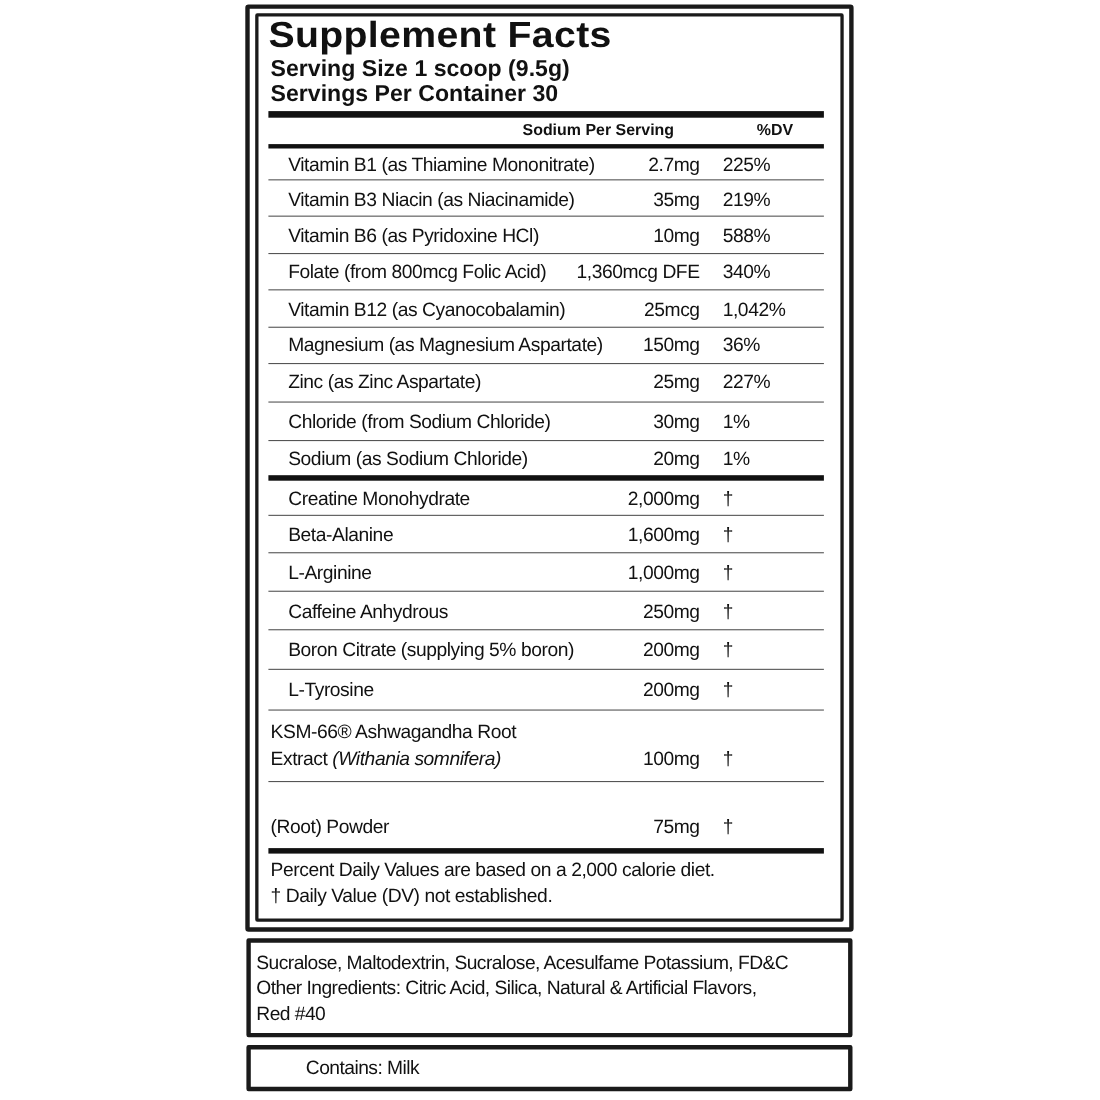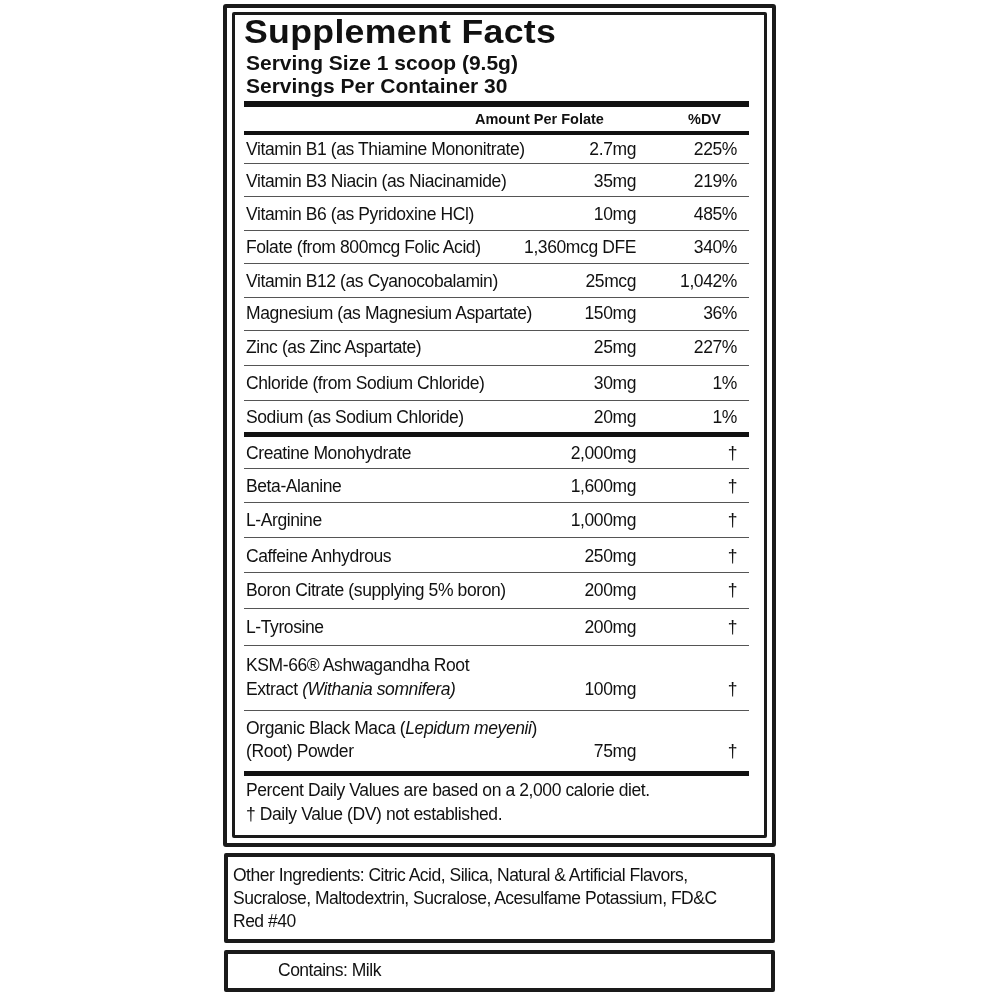--- a/index.html
+++ b/index.html
@@ -9,62 +9,62 @@
              border: 4px solid #1a1a1a; border-radius: 3px; }
     .inner { position: absolute; left: 232px; top: 12px; width: 529px; height: 820px;
              border: 3px solid #1a1a1a; border-radius: 2px; }
     .title { position: absolute; left: 244px; top: 12px; font-size: 33px; font-weight: bold;
              letter-spacing: 0.3px; line-height: 40px; transform: scaleX(1.08); transform-origin: left; }
     .serving { position: absolute; left: 246px; font-size: 21px; font-weight: bold; line-height: 20px; }
     .bar { position: absolute; left: 244px; width: 505px; background: #111; }
     .rule { position: absolute; left: 244px; width: 505px; height: 1px; background: #555; }
     .hdr { position: absolute; top: 108px; height: 22px; font-size: 14.5px; font-weight: bold; line-height: 22px; }
     .row { position: absolute; left: 246px; width: 503px; font-size: 17.5px; line-height: 22px; }
-    .row .name { position: absolute; left: 0; letter-spacing: -0.4px; text-align: right; }
+    .row .name { position: absolute; left: 16px; letter-spacing: -0.4px; text-align: right; }
     .row .amt { position: absolute; right: 113px; text-align: left; letter-spacing: -0.4px; white-space: nowrap; }
-    .row .dv { position: absolute; right: 12px; width: 80px; text-align: right; letter-spacing: -0.4px; }
+    .row .dv { position: absolute; right: 12px; width: 80px; text-align: left; letter-spacing: -0.4px; }
     .row .name2 { position: absolute; left: 0; letter-spacing: -0.4px; line-height: 24px; }
     .foot { position: absolute; left: 246px; font-size: 17.5px; line-height: 23px; letter-spacing: -0.4px; }
     .box { position: absolute; left: 224px; width: 543px; border: 4px solid #1a1a1a; border-radius: 2px; }
     .box-text { position: absolute; left: 233px; font-size: 17.5px; line-height: 23px; letter-spacing: -0.5px; width: 530px; }
     i { font-style: italic; margin-top: 21px; }
   </style>
 </head>
 <body>
 
 <div class="outer"></div>
 <div class="inner"></div>
 
 <div class="title">Supplement Facts</div>
 <div class="serving" style="top:53px;">Serving Size 1 scoop (9.5g)</div>
 <div class="serving" style="top:76px;">Servings Per Container 30</div>
 
 <div class="bar" style="top:101px;height:6px;"></div>
-<div class="hdr" style="left:475px;">Amount Per Folate</div>
+<div class="hdr" style="left:475px;">Sodium Per Serving</div>
 <div class="hdr" style="left:688px;">%DV</div>
 <div class="bar" style="top:131px;height:4px;"></div>
 
 <div class="row" style="top:138px;">
   <span class="name">Vitamin B1 (as Thiamine Mononitrate)</span>
   <span class="amt">2.7mg</span>
   <span class="dv">225%</span>
 </div>
 <div class="rule" style="top:163px;"></div>
 
 <div class="row" style="top:170px;">
   <span class="name">Vitamin B3 Niacin (as Niacinamide)</span>
   <span class="amt">35mg</span>
   <span class="dv">219%</span>
 </div>
 <div class="rule" style="top:196px;"></div>
 
 <div class="row" style="top:203px;">
   <span class="name">Vitamin B6 (as Pyridoxine HCl)</span>
   <span class="amt">10mg</span>
-  <span class="dv">485%</span>
+  <span class="dv">588%</span>
 </div>
 <div class="rule" style="top:230px;"></div>
 
 <div class="row" style="top:236px;">
   <span class="name">Folate (from 800mcg Folic Acid)</span>
   <span class="amt">1,360mcg DFE</span>
   <span class="dv">340%</span>
 </div>
 <div class="rule" style="top:263px;"></div>
 
@@ -147,31 +147,30 @@
 
 <div class="row" style="top:653px;height:50px;">
   <span class="name2" style="top:0;"><span>KSM-66® Ashwagandha Root</span></span>
   <span class="name2" style="top:24px;"><span>Extract </span><i>(Withania somnifera)</i></span>
   <span class="amt" style="top:25px;">100mg</span>
   <span class="dv" style="top:25px;">†</span>
 </div>
 <div class="rule" style="top:710px;"></div>
 
 <div class="row" style="top:716px;height:50px;">
-  <span class="name2" style="top:0;"><span>Organic Black Maca (</span><i>Lepidum meyenii</i><span>)</span></span>
   <span class="name2" style="top:23px;"><span>(Root) Powder</span></span>
   <span class="amt" style="top:24px;">75mg</span>
   <span class="dv" style="top:24px;">†</span>
 </div>
 <div class="bar" style="top:771px;height:5px;"></div>
 
 <div class="foot" style="top:779px;">Percent Daily Values are based on a 2,000 calorie diet.</div>
 <div class="foot" style="top:803px;">† Daily Value (DV) not established.</div>
 
 <div class="box" style="top:853px;height:82px;"></div>
 <div class="box-text" style="top:864px;">
+  <div>Sucralose, Maltodextrin, Sucralose, Acesulfame Potassium, FD&amp;C</div>
   <div>Other Ingredients: Citric Acid, Silica, Natural &amp; Artificial Flavors,</div>
-  <div>Sucralose, Maltodextrin, Sucralose, Acesulfame Potassium, FD&amp;C</div>
   <div>Red #40</div>
 </div>
 
 <div class="box" style="top:950px;height:34px;"></div>
 <div class="box-text" style="top:959px;margin-left:45px;">Contains: Milk</div>
 
 </body></html>

